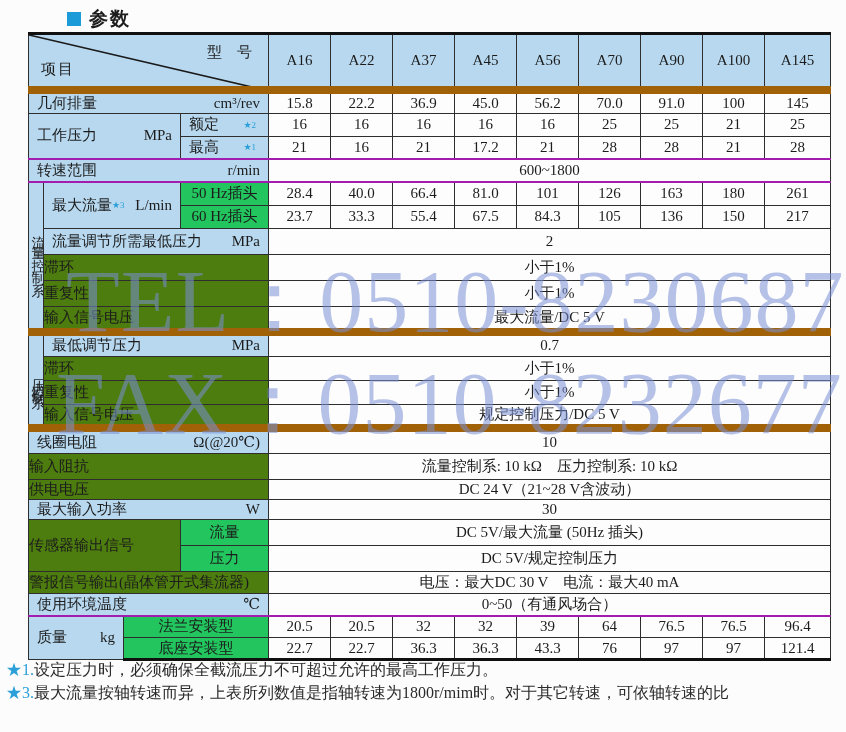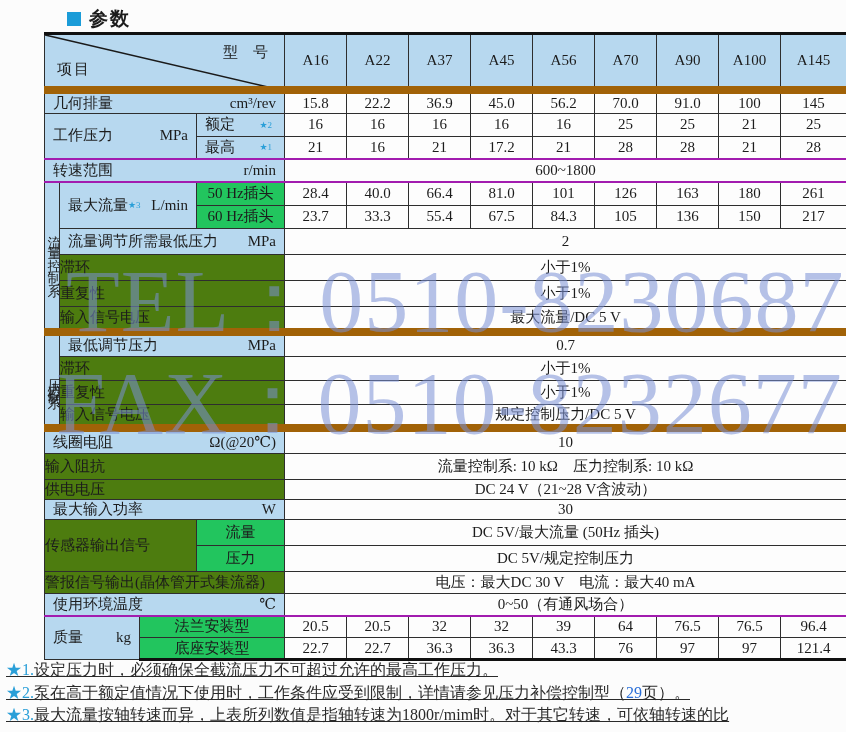--- a/index.html
+++ b/index.html
@@ -4,21 +4,21 @@
 <style>
   html,body{margin:0;padding:0;background:#fff;}
   .page{position:relative;width:846px;height:732px;background:#fcfcfc;overflow:hidden;
         font-family:"Liberation Serif","DejaVu Serif",serif;color:#1c1c1c;
         border-bottom:2px solid #e2e2e2;}
   
   .title{position:absolute;left:28px;top:6px;display:flex;align-items:center;gap:8px;padding-left:39px;}
   .title .sq{width:14px;height:14px;background:#1b9cd8;display:inline-block;}
   .title .txt{font-size:19px;font-weight:bold;font-family:"Liberation Sans","DejaVu Sans",sans-serif;letter-spacing:2px;}
   
-  table.spec{position:absolute;left:44px;top:32px;width:802px;border-collapse:collapse;table-layout:fixed;}
+  table.spec{position:absolute;left:28px;top:32px;width:802px;border-collapse:collapse;table-layout:fixed;}
   table.spec td{border:1px solid #2e2e2e;padding:0;font-size:15px;vertical-align:middle;
                 overflow:hidden;white-space:nowrap;}
   td.lbl{background:#4d7c0f;padding-left:8px;text-align:left;}
   td.lblflex{background:#b7d8ef;}
   td.lblflex .inner{display:flex;align-items:center;padding-left:8px;padding-right:8px;}
   td.lblflex .unit{margin-left:auto;}
   td.sub{background:#22c55e;text-align:center;}
   td.subflex{background:#b7d8ef;}
   td.subflex .inner{display:flex;align-items:center;padding-left:8px;padding-right:8px;}
   td.val{text-align:center;background:#fdfdfd;}
@@ -41,21 +41,21 @@
   .wm{position:absolute;font-family:"Liberation Serif","DejaVu Serif",serif;
       color:rgba(122,143,214,0.55);font-size:88px;line-height:1;letter-spacing:1px;
       white-space:nowrap;pointer-events:none;z-index:5;}
   .wm.tel{left:66px;top:258px;}
   .wm.fax{left:56px;top:360px;}
   .stamp{position:absolute;right:0px;top:696px;z-index:6;background:#fff;
          font-family:"Liberation Sans","DejaVu Sans",sans-serif;
          font-weight:bold;font-size:20px;color:#000;padding:1px 2px 1px 4px;letter-spacing:1px;}
   
   .notes{position:absolute;left:6px;top:659px;font-size:16px;line-height:22.5px;color:#2a2a2a;}
-  .note{white-space:nowrap;text-decoration:underline;}
+  .note{white-space:nowrap;}
   .nmark{color:#2a9fd8;}
   .nref{color:#2a6fd8;}
 </style>
 </head>
 <body>
 
 <div class="page">
 
   <div class="title">
     <span class="sq"></span>
@@ -334,20 +334,17 @@
     </table>
 
   <div class="wm tel">TEL：0510-82306871</div>
   <div class="wm fax">FAX：0510-82326771</div>
 
   <div class="notes">
     <div class="note">
       <span class="nmark">★1.</span><span>设定压力时，必须确保全截流压力不可超过允许的最高工作压力。</span>
     </div>
     <div class="note">
-      <span class="nmark">★2.</span><span>泵在高于额定值情况下使用时，工作条件应受到限制，详情请参见压力补偿控制型（</span><span class="nref">29</span><span>页）。</span>
-    </div>
-    <div class="note">
       <span class="nmark">★3.</span><span>最大流量按轴转速而异，上表所列数值是指轴转速为1800r/mim时。对于其它转速，可依轴转速的比</span>
     </div>
   </div>
 
 </div>
 
 </body></html>

